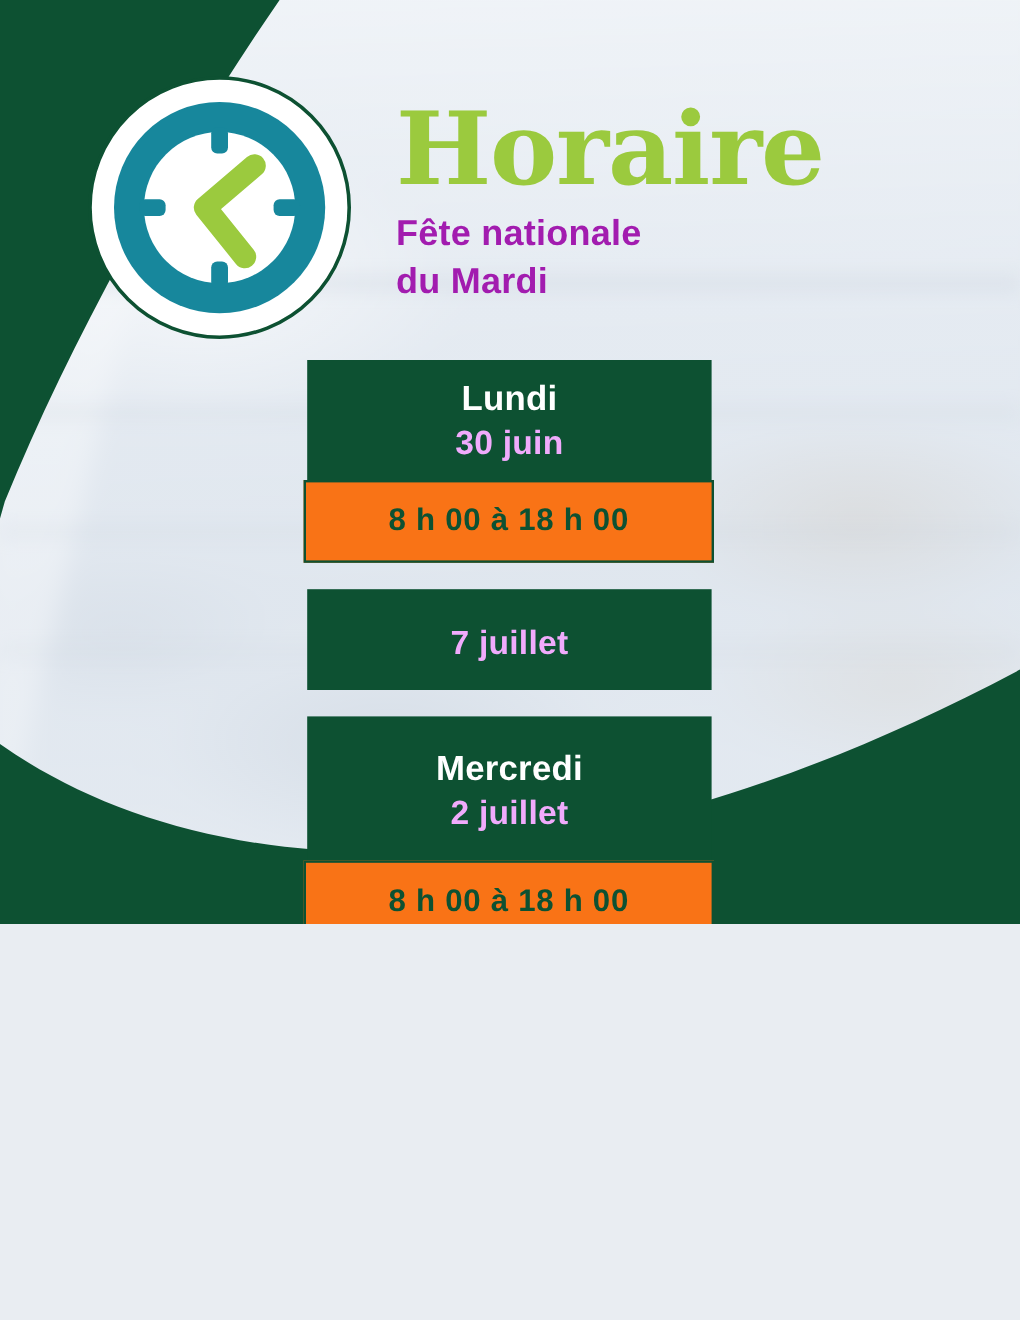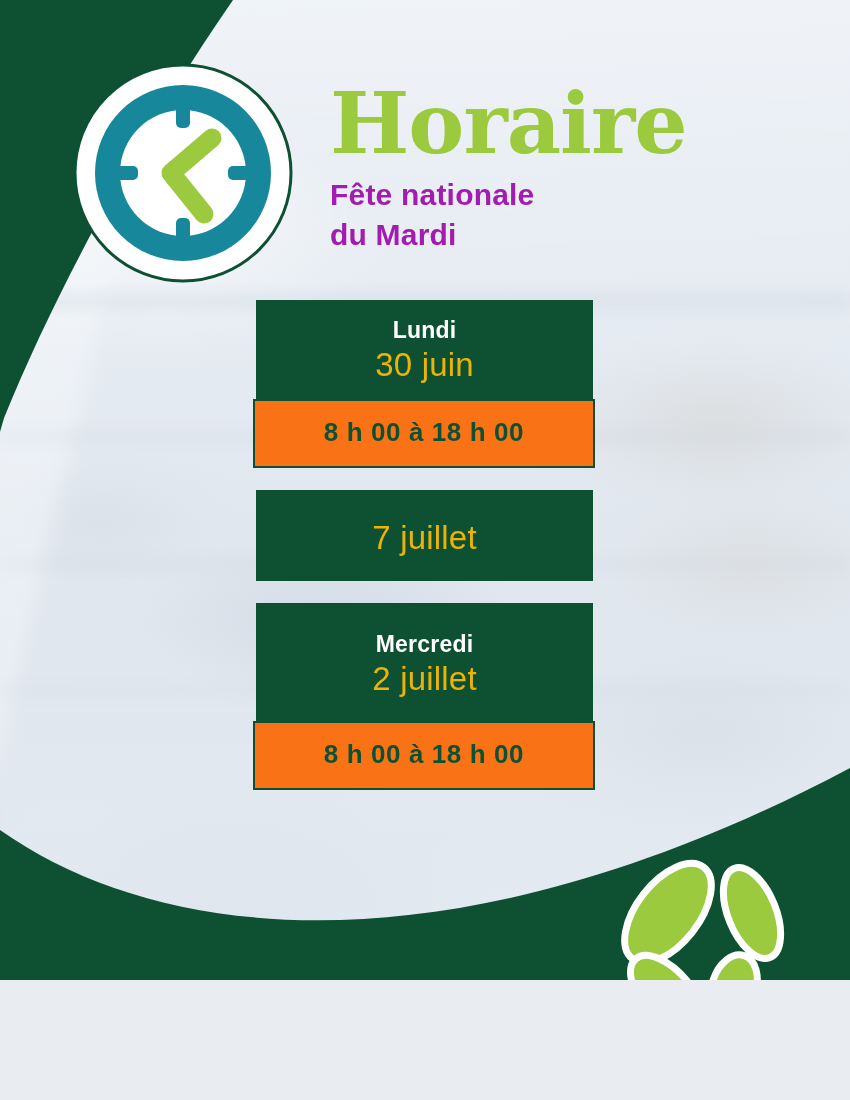--- a/index.html
+++ b/index.html
@@ -5,21 +5,21 @@
 <style>
   html,body{margin:0;padding:0;}
   body{
     width:850px;height:1100px;
     font-family:"Liberation Sans", sans-serif;
     background:#e9edf2;
     overflow:hidden;
   }
   .poster{
     position:relative;
-    width:850px;height:980px;
+    width:850px;height:770px;
     overflow:hidden;
     background:#dfe5ec;
   }
 
   
   .bg-photo{
     position:absolute;inset:0;
     background:
       linear-gradient(103deg, rgba(255,255,255,.55) 0 18%, rgba(222,229,236,.0) 18% 100%),
       linear-gradient(92deg,  rgba(205,214,224,.75) 0 3%,  rgba(255,255,255,0) 3% 10%),
@@ -95,25 +95,25 @@
   .card-head{
     margin-left:3px;
     width:337px;
     background:#0d5132;
     padding:16px 0 14px 0;
     text-align:center;
     box-sizing:border-box;
   }
   .card--tall .card-head{padding:27px 0 22px 0;}
   .day{
-    font-size:23px;font-weight:bold;color:#ffffff;line-height:1.22;
+    font-size:29px;font-weight:bold;color:#ffffff;line-height:1.22;
     letter-spacing:.2px;
   }
   .date{
-    font-size:33px;font-weight:normal;color:#eab308;line-height:1.25;
+    font-size:28px;font-weight:bold;color:#f0abfc;line-height:1.25;
     letter-spacing:.2px;
   }
   .card-body{
     width:342px;
     background:#f97316;
     border:2px solid #0d5132;
     box-sizing:border-box;
     padding:16px 0 18px 0;
     text-align:center;
   }

